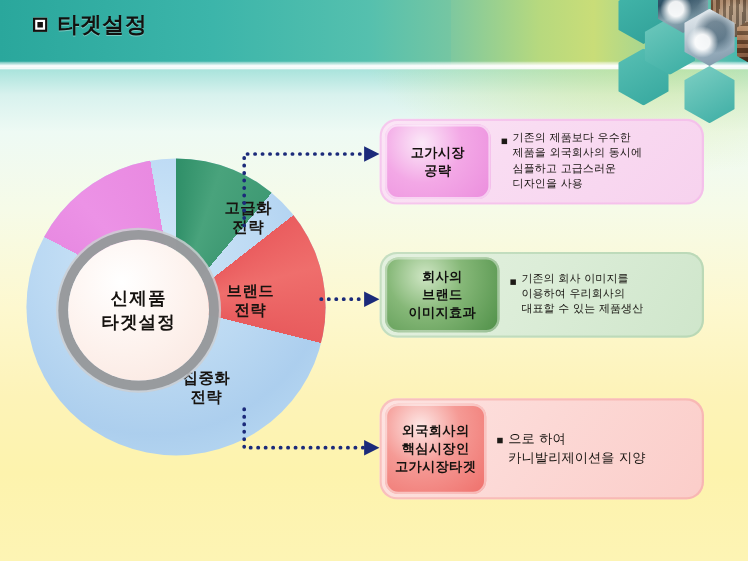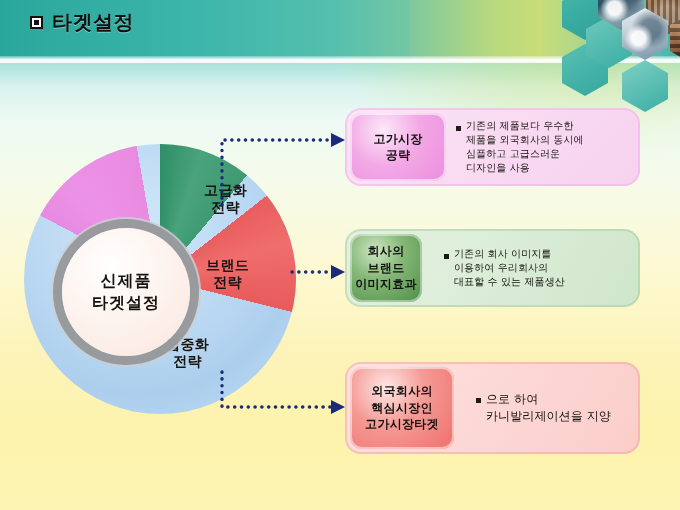--- a/index.html
+++ b/index.html
@@ -171,21 +171,21 @@
     background: conic-gradient(from 0deg,
       rgba(0,0,0,0) 0deg,
       rgba(0,0,0,0) 52deg,
       #ea5d5f 52deg,
       #ef6e6c 74deg,
       #e85b5d 104deg,
       rgba(0,0,0,0) 104deg);
   }
   .hub {
     position: absolute;
-    left: 44px; top: 88px;
+    left: 44px; top: 78px;
     width: 128px; height: 128px;
     border-radius: 50%;
     background:
       radial-gradient(circle at 38% 30%, #ffffff 0%, #fdf1ec 55%, #f9e5de 100%);
     box-shadow:
       0 0 0 9px rgba(150,152,155,0.95),
       0 0 0 11px rgba(205,207,210,0.85),
       0 3px 9px rgba(0,0,0,0.22);
     display: flex;
     flex-direction: column;
@@ -294,37 +294,37 @@
   }
 
   
   .card-2 {
     left: 345px; top: 229px;
     width: 295px; height: 78px;
     background: linear-gradient(120deg, #e4f1e0 0%, #dcedd8 45%, #cfe6cb 100%);
     box-shadow: inset 0 0 0 2px rgba(160,200,156,0.45);
   }
   .card-2 .card-tag {
-    width: 72px;
-    margin: 5px 12px 5px 5px;
+    width: 104px;
+    margin: 5px 0 5px 5px;
     background: radial-gradient(circle at 35% 25%, #cfe6c4 0%, #86b878 40%, #4e8f47 100%);
     box-shadow: inset 0 0 0 2px rgba(255,255,255,0.42);
   }
   .card-2 .tag-line { color: #111110; }
 
   
   .card-3 {
     left: 345px; top: 362px;
     width: 295px; height: 92px;
     background: linear-gradient(125deg, #fde3e1 0%, #fcd9d6 45%, #fbcdc9 100%);
     box-shadow: inset 0 0 0 2px rgba(245,160,155,0.5);
   }
   .card-3 .card-tag {
-    width: 104px;
-    margin: 5px 12px 5px 5px;
+    width: 92px;
+    margin: 5px 0 5px 5px;
     background: radial-gradient(circle at 35% 25%, #fde8e6 0%, #f59a95 42%, #ef6f6a 100%);
     box-shadow: inset 0 0 0 2px rgba(255,255,255,0.5);
   }
   .card-3 .body-line { font-size: 12px; }
 </style>
 </head>
 <body>
 
 <div id="slide">
 

